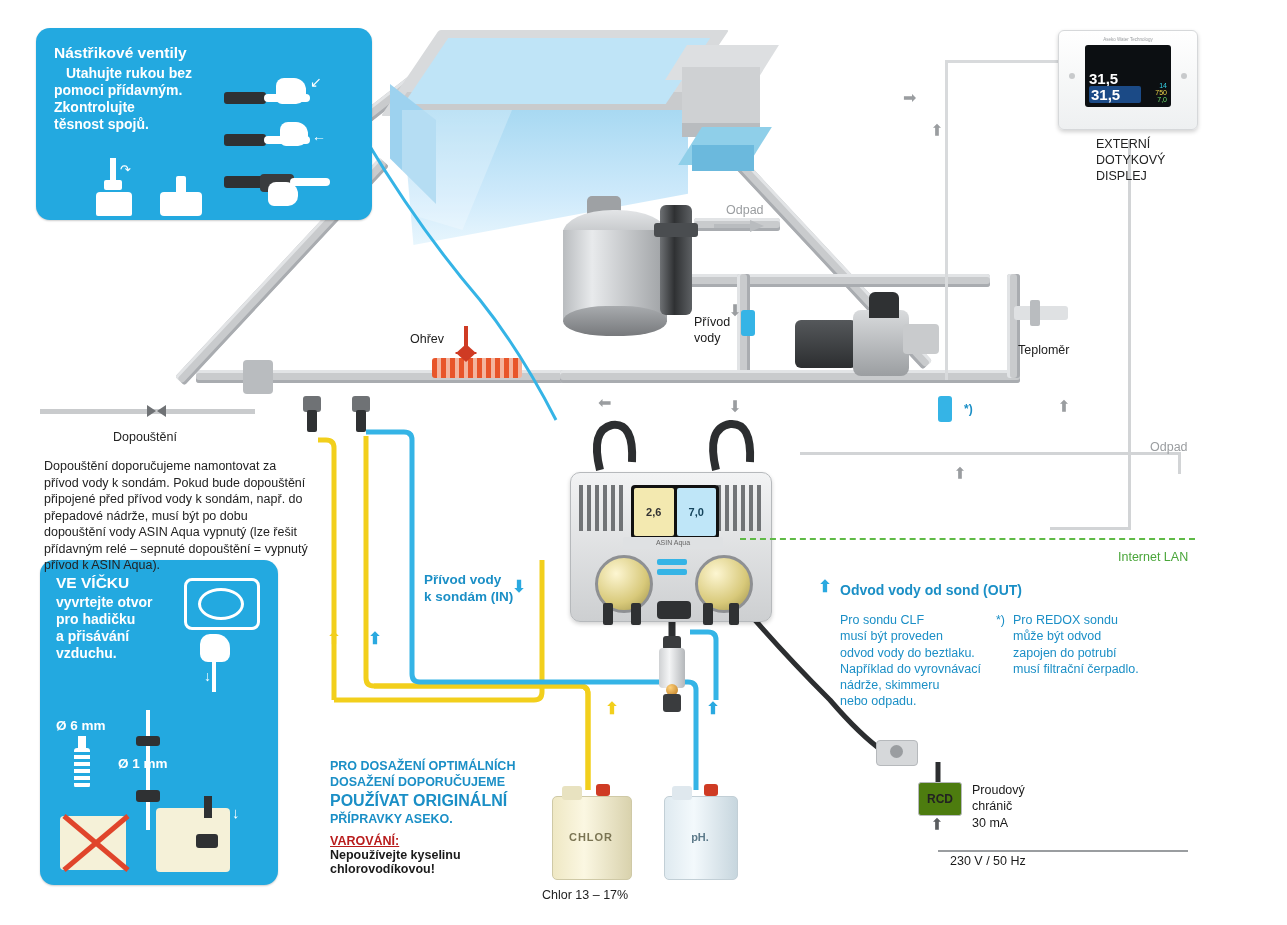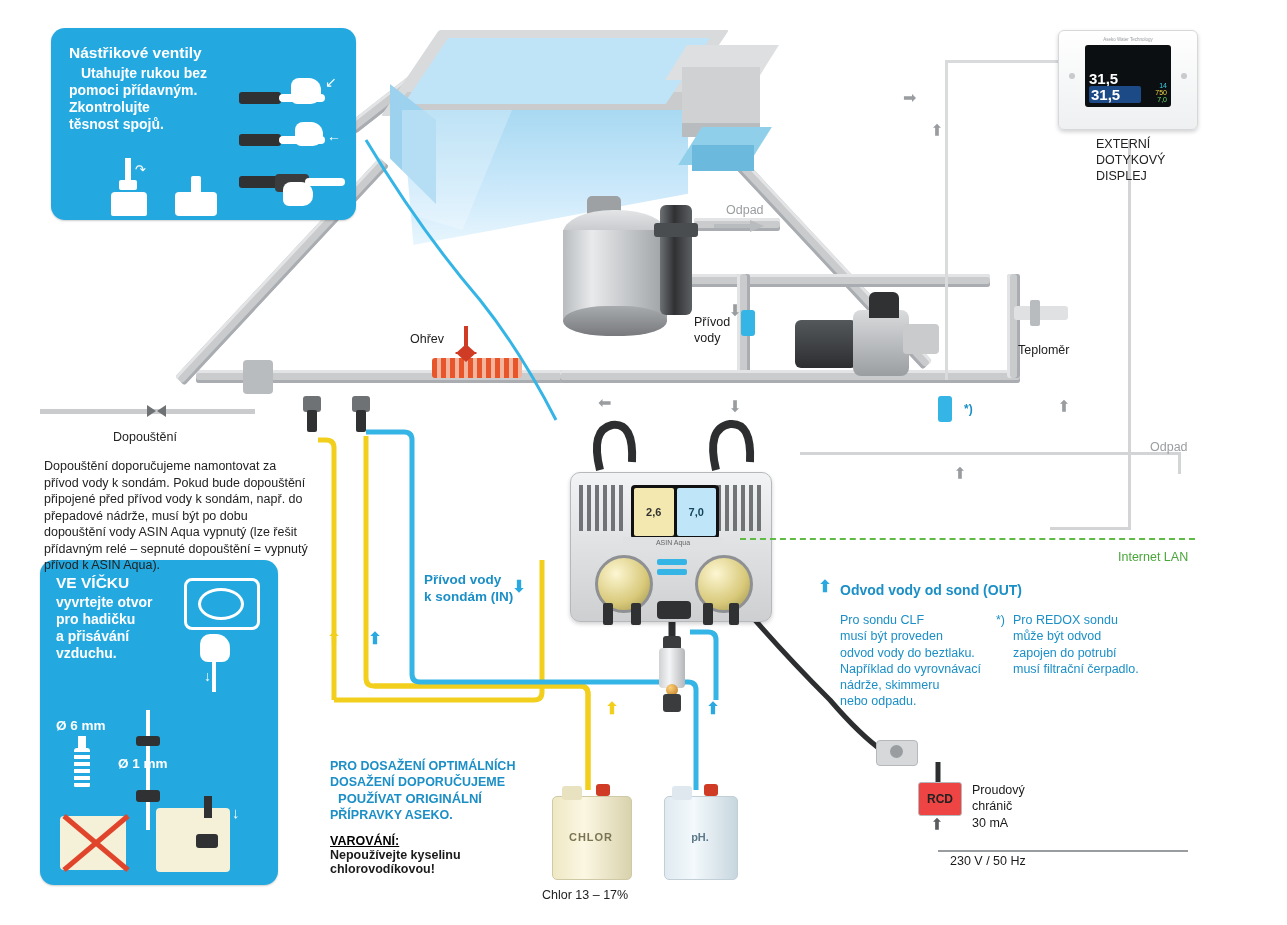--- a/index.html
+++ b/index.html
@@ -266,21 +266,21 @@
   </div>
   <div style="position:absolute;left:10px;top:42px;width:6px;height:6px;border-radius:50%;background:#c8cacc;"></div>
   <div style="position:absolute;right:10px;top:42px;width:6px;height:6px;border-radius:50%;background:#c8cacc;"></div>
 </div>
 <div class="abs nosel" style="left:1096px;top:136px;width:140px;font-size:12.5px;line-height:1.28;color:#222;">
   <div>EXTERNÍ</div>
   <div>DOTYKOVÝ</div>
   <div>DISPLEJ</div>
 </div>
 
-<div class="bluebox" style="left:51px;top:28px;width:305px;height:192px;">
+<div class="bluebox" style="left:36px;top:28px;width:305px;height:192px;padding-left:31px;">
   <div style="position:absolute;left:18px;top:16px;width:150px;">
     <h4>Nástřikové ventily</h4>
     <p style="margin-top:3px;text-align:center;">Utahujte rukou bez</p>
     <p>pomoci přídavným.</p>
     <p>Zkontrolujte</p>
     <p>těsnost spojů.</p>
   </div>
 
   <div class="abs" style="left:188px;top:54px;width:110px;height:30px;">
     <div style="position:absolute;left:0;top:10px;width:42px;height:12px;background:#2f3133;border-radius:3px;"></div>
@@ -393,38 +393,38 @@
 <div class="abs" style="left:1013px;top:612px;width:180px;">
   <div class="cyan-txt">Pro REDOX sondu</div>
   <div class="cyan-txt">může být odvod</div>
   <div class="cyan-txt">zapojen do potrubí</div>
   <div class="cyan-txt">musí filtrační čerpadlo.</div>
 </div>
 
 <div class="abs" style="left:330px;top:758px;width:230px;">
   <div class="cyan-txt bold" style="font-size:12.5px;">PRO DOSAŽENÍ OPTIMÁLNÍCH</div>
   <div class="cyan-txt bold" style="font-size:12.5px;">DOSAŽENÍ DOPORUČUJEME</div>
-  <div class="cyan-txt bold" style="font-size:13px;margin-left:8px;">POUŽÍVAT ORIGINÁLNÍ</div>
+  <div class="cyan-txt bold" style="font-size:16px;">POUŽÍVAT ORIGINÁLNÍ</div>
   <div class="cyan-txt bold" style="font-size:12.5px;">PŘÍPRAVKY ASEKO.</div>
 </div>
 
 <div class="abs" style="left:330px;top:834px;width:240px;">
-  <div style="font-size:12.5px;font-weight:bold;color:#000000;text-decoration:underline;">VAROVÁNÍ:</div>
+  <div style="font-size:12.5px;font-weight:bold;color:#b91c1c;text-decoration:underline;">VAROVÁNÍ:</div>
   <div style="font-size:12.5px;font-weight:bold;color:#1a1a1a;">Nepoužívejte kyselinu</div>
   <div style="font-size:12.5px;font-weight:bold;color:#1a1a1a;">chlorovodíkovou!</div>
 </div>
 
 <div class="lan-dash" style="left:740px;top:538px;width:455px;"></div>
 <div class="abs" style="left:1118px;top:550px;font-size:12.5px;color:#4aa63a;">Internet LAN</div>
 
 <div class="abs" style="left:876px;top:740px;width:40px;height:24px;">
   <div style="position:absolute;left:0;top:0;width:40px;height:24px;background:#d6d8da;border-radius:4px;border:1px solid #b6b9bc;"></div>
   <div style="position:absolute;left:14px;top:5px;width:13px;height:13px;border-radius:50%;background:#9a9da0;"></div>
 </div>
-<div class="abs" style="left:918px;top:782px;width:42px;height:32px;background:#ef4444;border:1px solid #b6b9bc;border-radius:3px;display:flex;align-items:center;justify-content:center;font-size:12px;font-weight:bold;color:#222;">
+<div class="abs" style="left:918px;top:782px;width:42px;height:32px;background:#4d7c0f;border:1px solid #b6b9bc;border-radius:3px;display:flex;align-items:center;justify-content:center;font-size:12px;font-weight:bold;color:#222;">
   <span>RCD</span>
 </div>
 <div class="abs" style="left:972px;top:782px;width:120px;font-size:12.5px;line-height:1.3;">
   <div>Proudový</div>
   <div>chránič</div>
   <div>30 mA</div>
 </div>
 <div class="thinline h" style="left:938px;top:850px;width:250px;background:#9a9da0;height:2px;"></div>
 <div class="abs arrow" style="left:930px;top:816px;transform:rotate(-90deg);color:#5a5d60;">➡</div>
 <div class="abs" style="left:950px;top:854px;font-size:12.5px;">230 V / 50 Hz</div>

